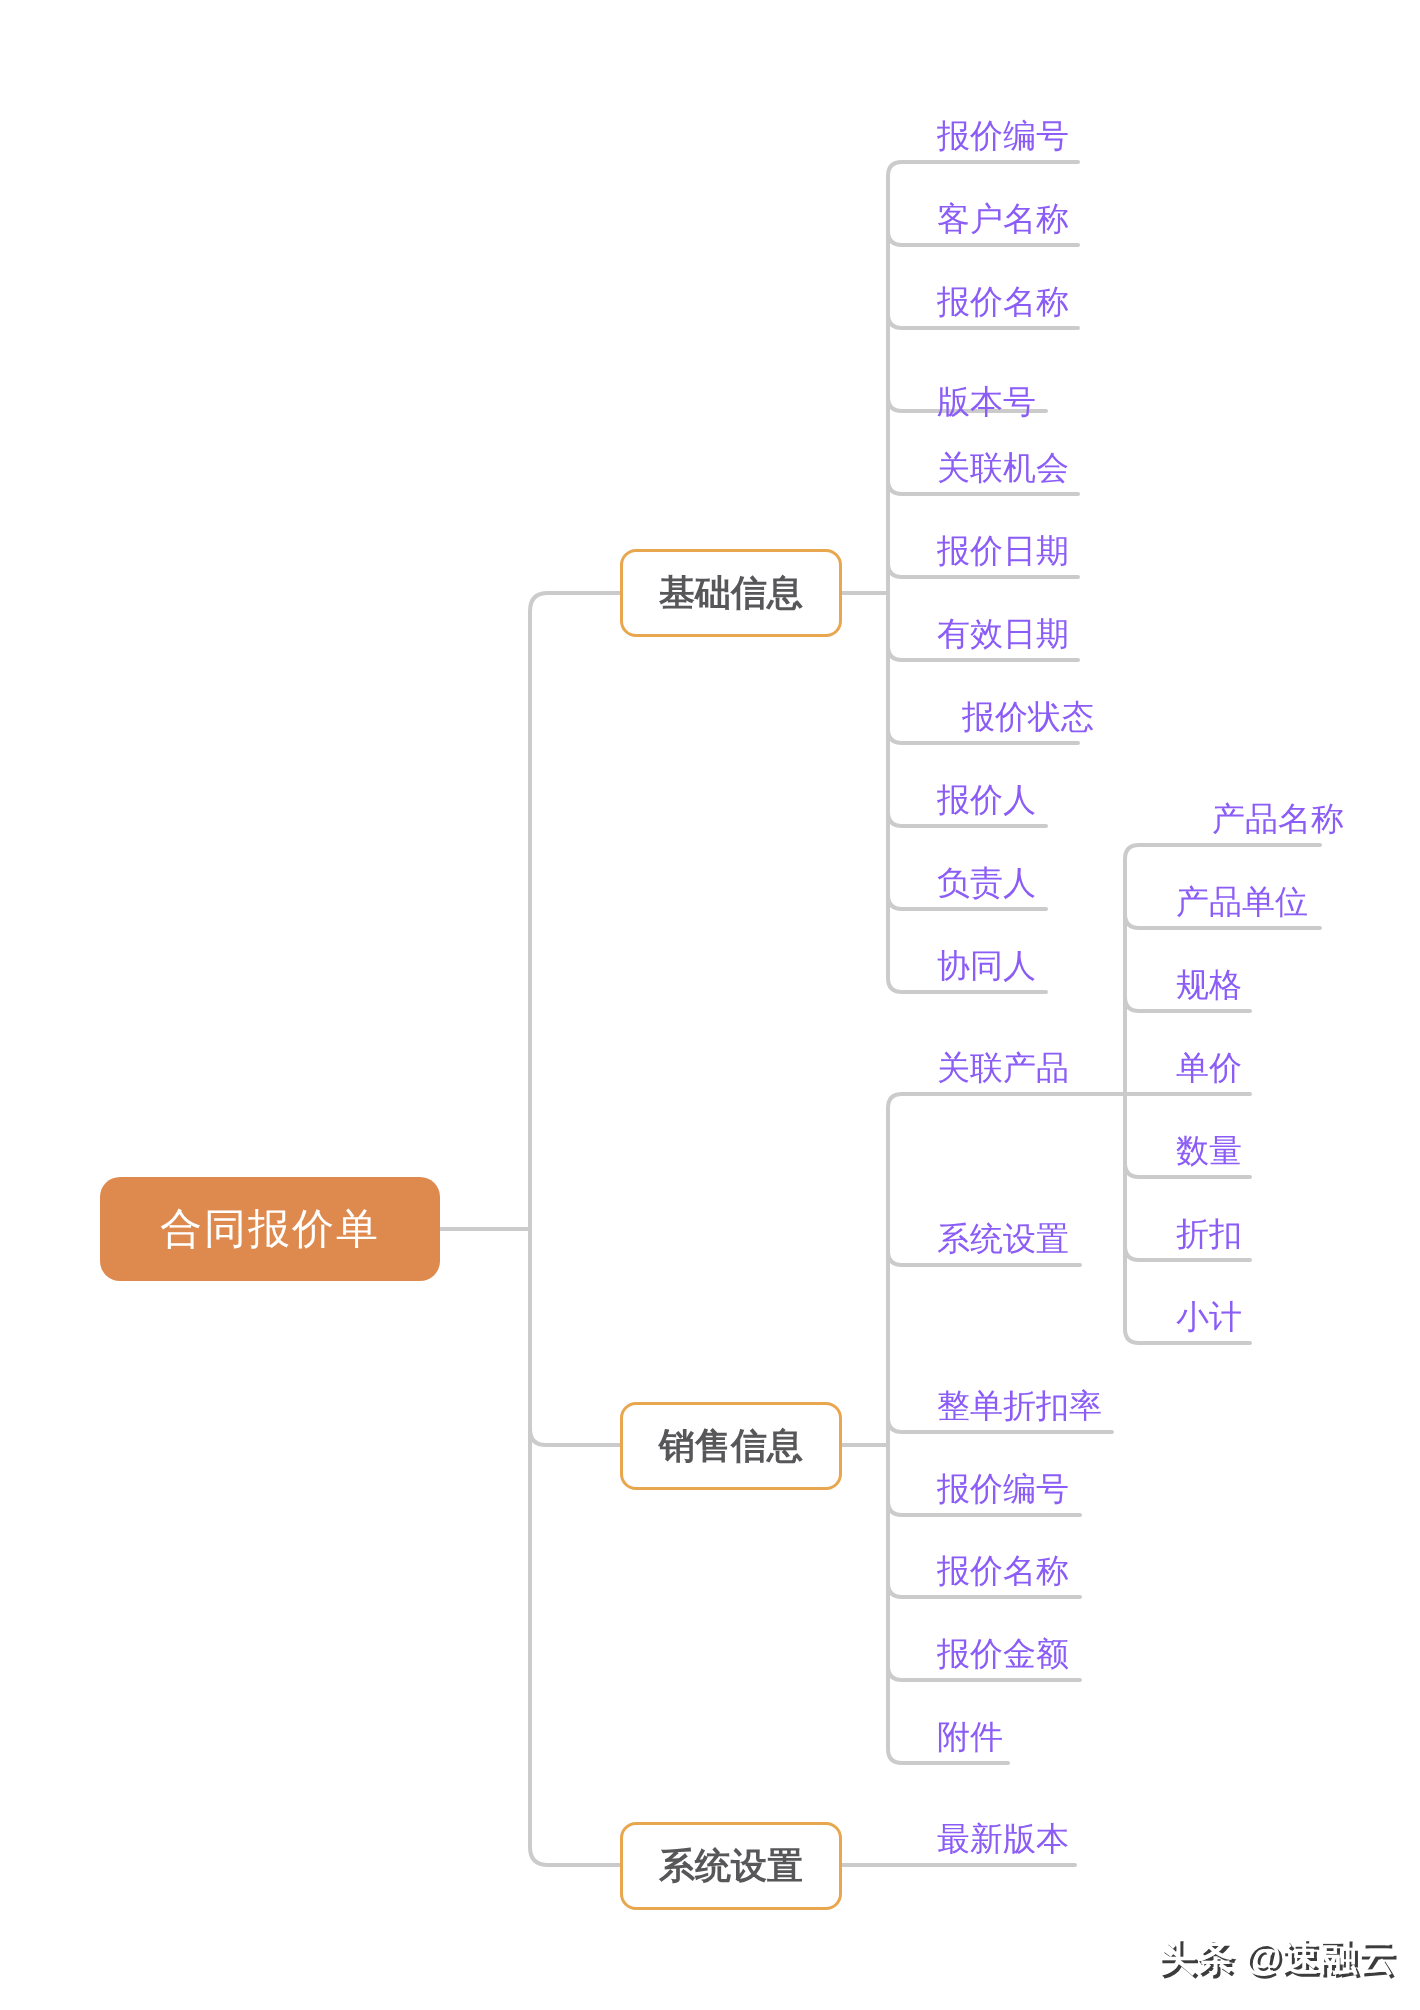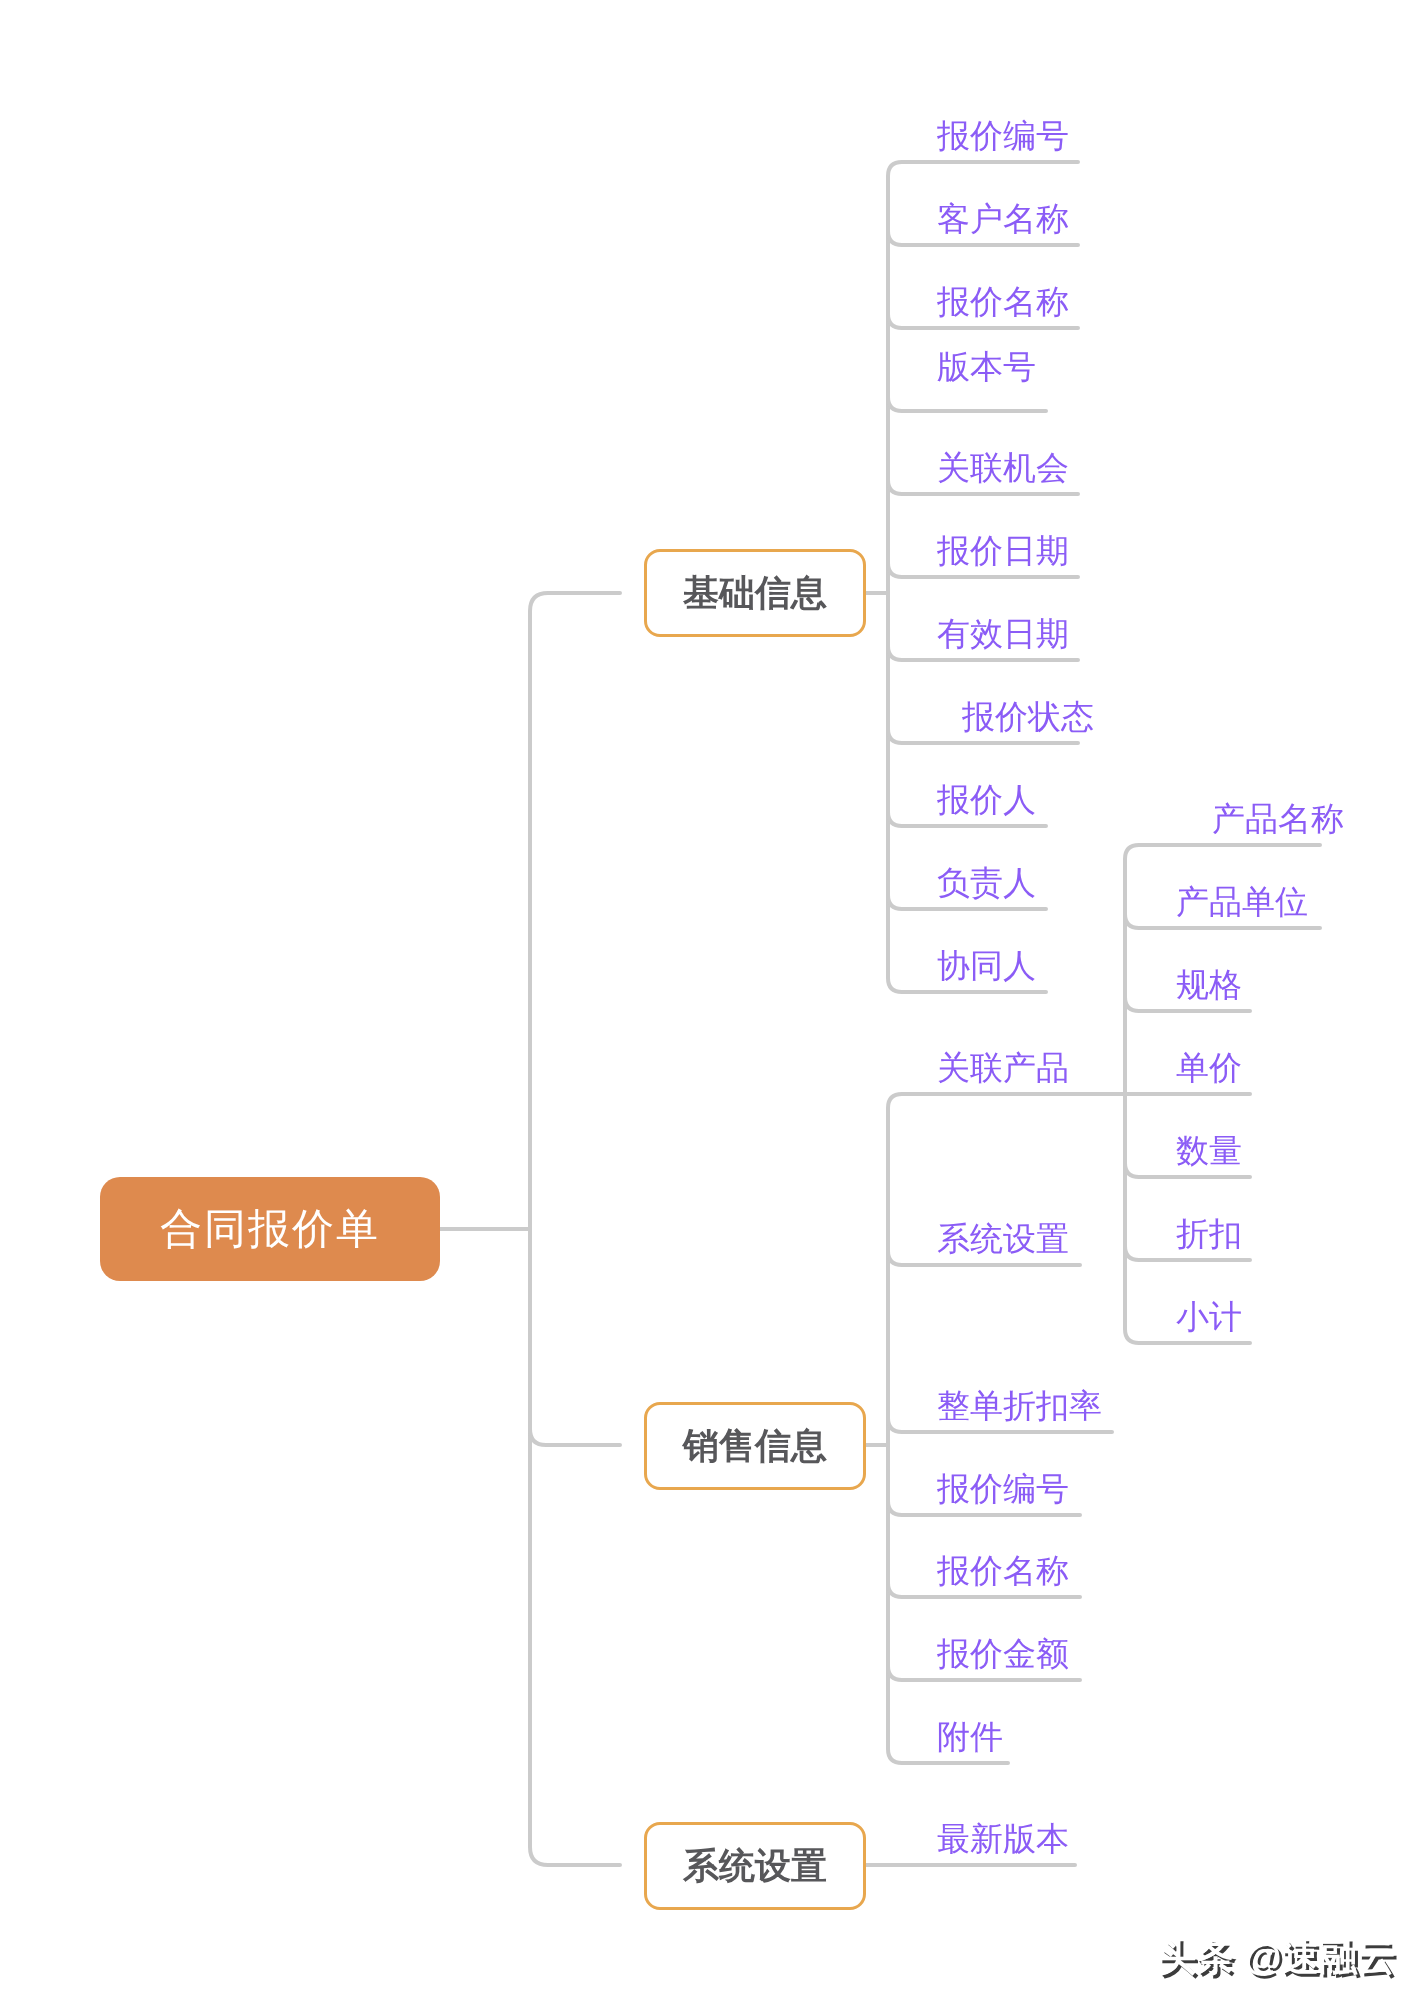--- a/index.html
+++ b/index.html
@@ -15,21 +15,21 @@
     position:absolute; left:100px; top:1177px; width:340px; height:104px;
     background:#de8a4e; border-radius:20px;
     display:flex; align-items:center; justify-content:center;
     font-size:42px; color:#ffffff; letter-spacing:2px; white-space:nowrap;
   }
   .branch-node {
     position:absolute; left:620px; width:222px; height:88px;
     background:#ffffff; border:3px solid #e8a74e; border-radius:16px;
     box-sizing:border-box;
     display:flex; align-items:center; justify-content:center;
-    font-size:36px; font-weight:bold; color:#57575a; white-space:nowrap;margin-left:24px;
+    font-size:36px; font-weight:bold; color:#57575a; white-space:nowrap;
   }
   .leaf {
     position:absolute; font-size:33px; color:#8b5cf6;
     line-height:40px; white-space:nowrap;
   }
   .watermark {
     position:absolute; left:1158px; top:1932px;
     font-size:38px; font-weight:bold; color:#ffffff;
     text-shadow:3px 3px 0 #3c3c3c;
     white-space:nowrap;
@@ -84,21 +84,21 @@
 
   <div class="root-node">合同报价单</div>
 
   <div class="branch-node" style="top:549px">基础信息</div>
   <div class="branch-node" style="top:1402px">销售信息</div>
   <div class="branch-node" style="top:1822px">系统设置</div>
 
   <div class="leaf" style="left:937px; top:116px">报价编号</div>
   <div class="leaf" style="left:937px; top:199px">客户名称</div>
   <div class="leaf" style="left:937px; top:282px">报价名称</div>
-  <div class="leaf" style="left:937px; top:347px">版本号</div>
+  <div class="leaf" style="left:937px; top:382px">版本号</div>
   <div class="leaf" style="left:937px; top:448px">关联机会</div>
   <div class="leaf" style="left:937px; top:531px">报价日期</div>
   <div class="leaf" style="left:937px; top:614px">有效日期</div>
   <div class="leaf" style="left:962px; top:697px">报价状态</div>
   <div class="leaf" style="left:937px; top:780px">报价人</div>
   <div class="leaf" style="left:937px; top:863px">负责人</div>
   <div class="leaf" style="left:937px; top:946px">协同人</div>
 
   <div class="leaf" style="left:937px; top:1048px">关联产品</div>
   <div class="leaf" style="left:937px; top:1219px">系统设置</div>

